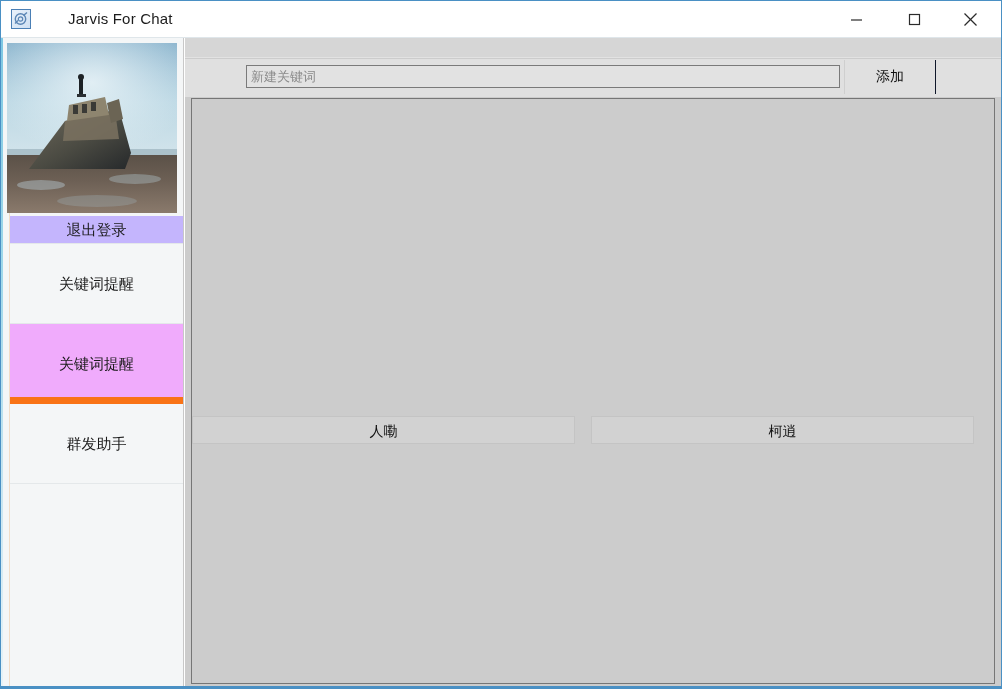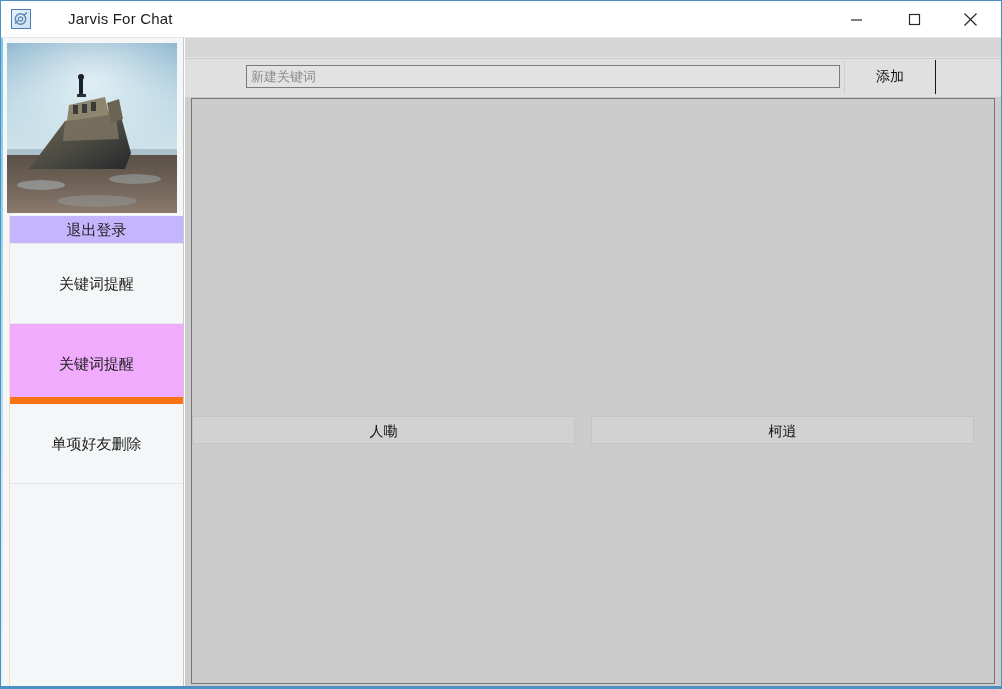--- a/index.html
+++ b/index.html
@@ -333,21 +333,21 @@
       <div class="nav-item logout">
         <span>退出登录</span>
       </div>
       <div class="nav-item">
         <span>关键词提醒</span>
       </div>
       <div class="nav-item selected">
         <span>关键词提醒</span>
       </div>
       <div class="nav-item">
-        <span>单项好友删除</span>
+        <span>群发助手</span>
       </div>
     </div>
   </div>
 
   <div class="content">
     <div class="toolbar-strip"></div>
 
     <div class="toolbar-row">
       <input class="kw-input" type="text" placeholder="新建关键词" style="">
       <button class="add-btn">添加</button>

